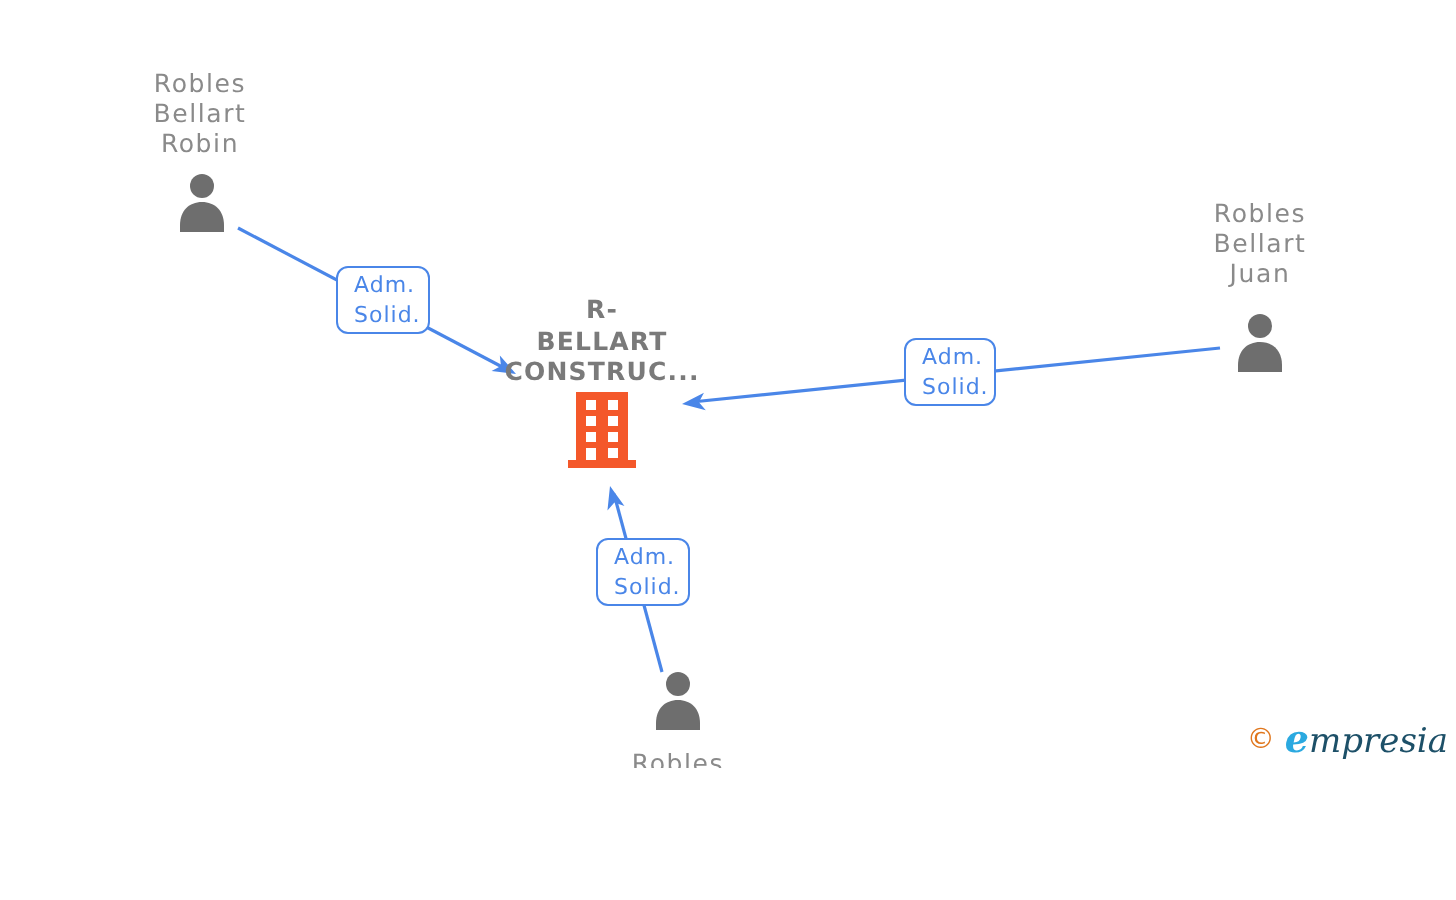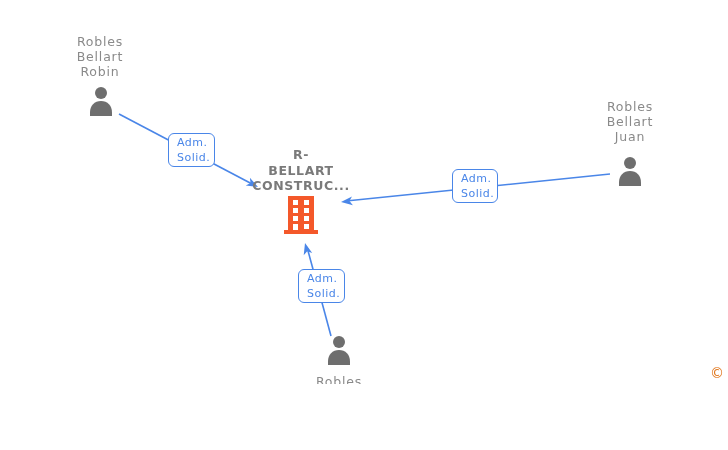--- a/index.html
+++ b/index.html
@@ -135,15 +135,16 @@
 
   <div class="edge-label" style="left:168px;top:133px;width:47px;height:34px;">Adm.
 Solid.</div>
   <div class="edge-label" style="left:452px;top:169px;width:46px;height:34px;">Adm.
 Solid.</div>
   <div class="edge-label" style="left:298px;top:269px;width:47px;height:34px;">Adm.
 Solid.</div>
 
   <div id="logo">
     <span class="copy">©</span>
+    <span class="wordmark"><span class="first">e</span><span>mpresia</span></span>
   </div>
 
 </div>
 
 </body></html>

